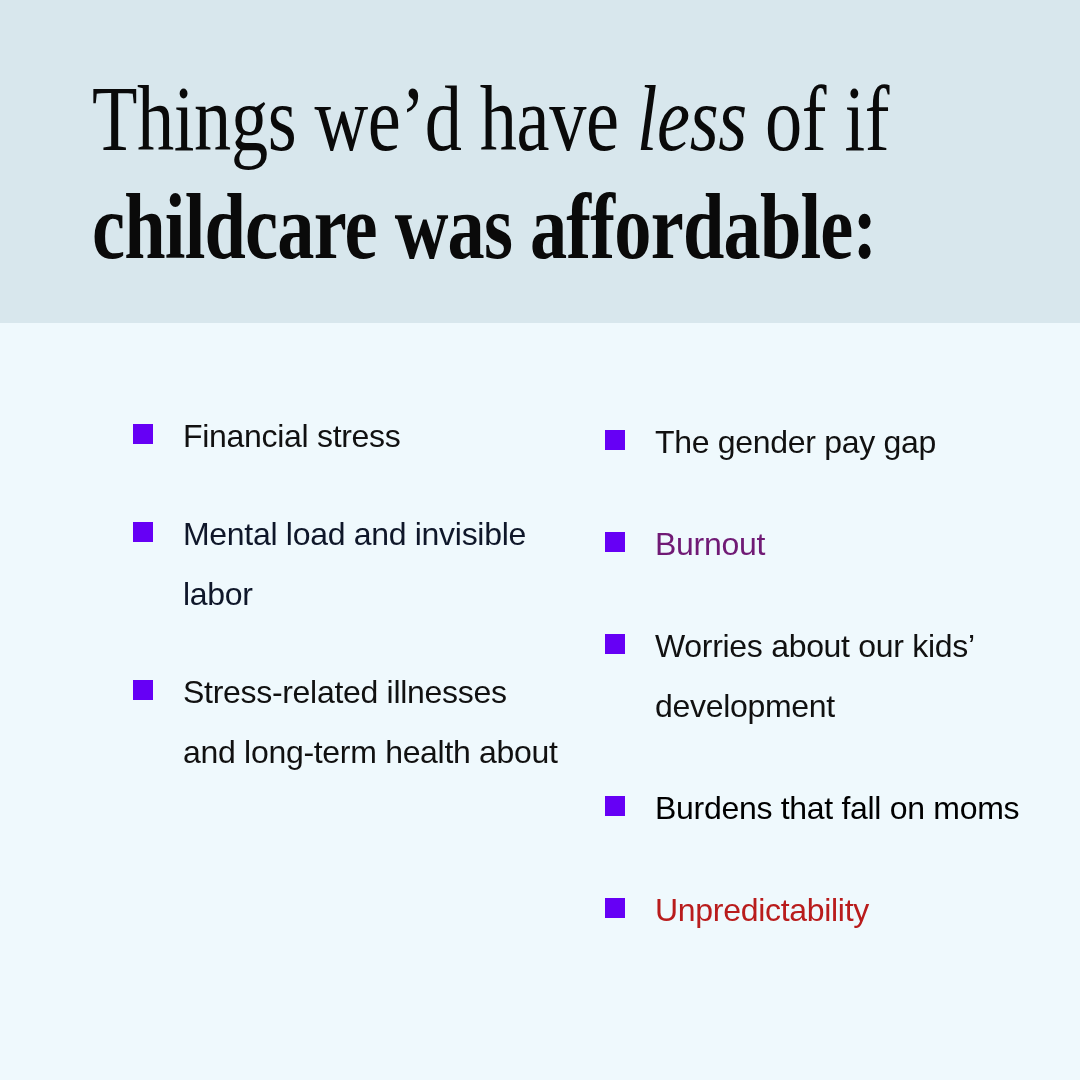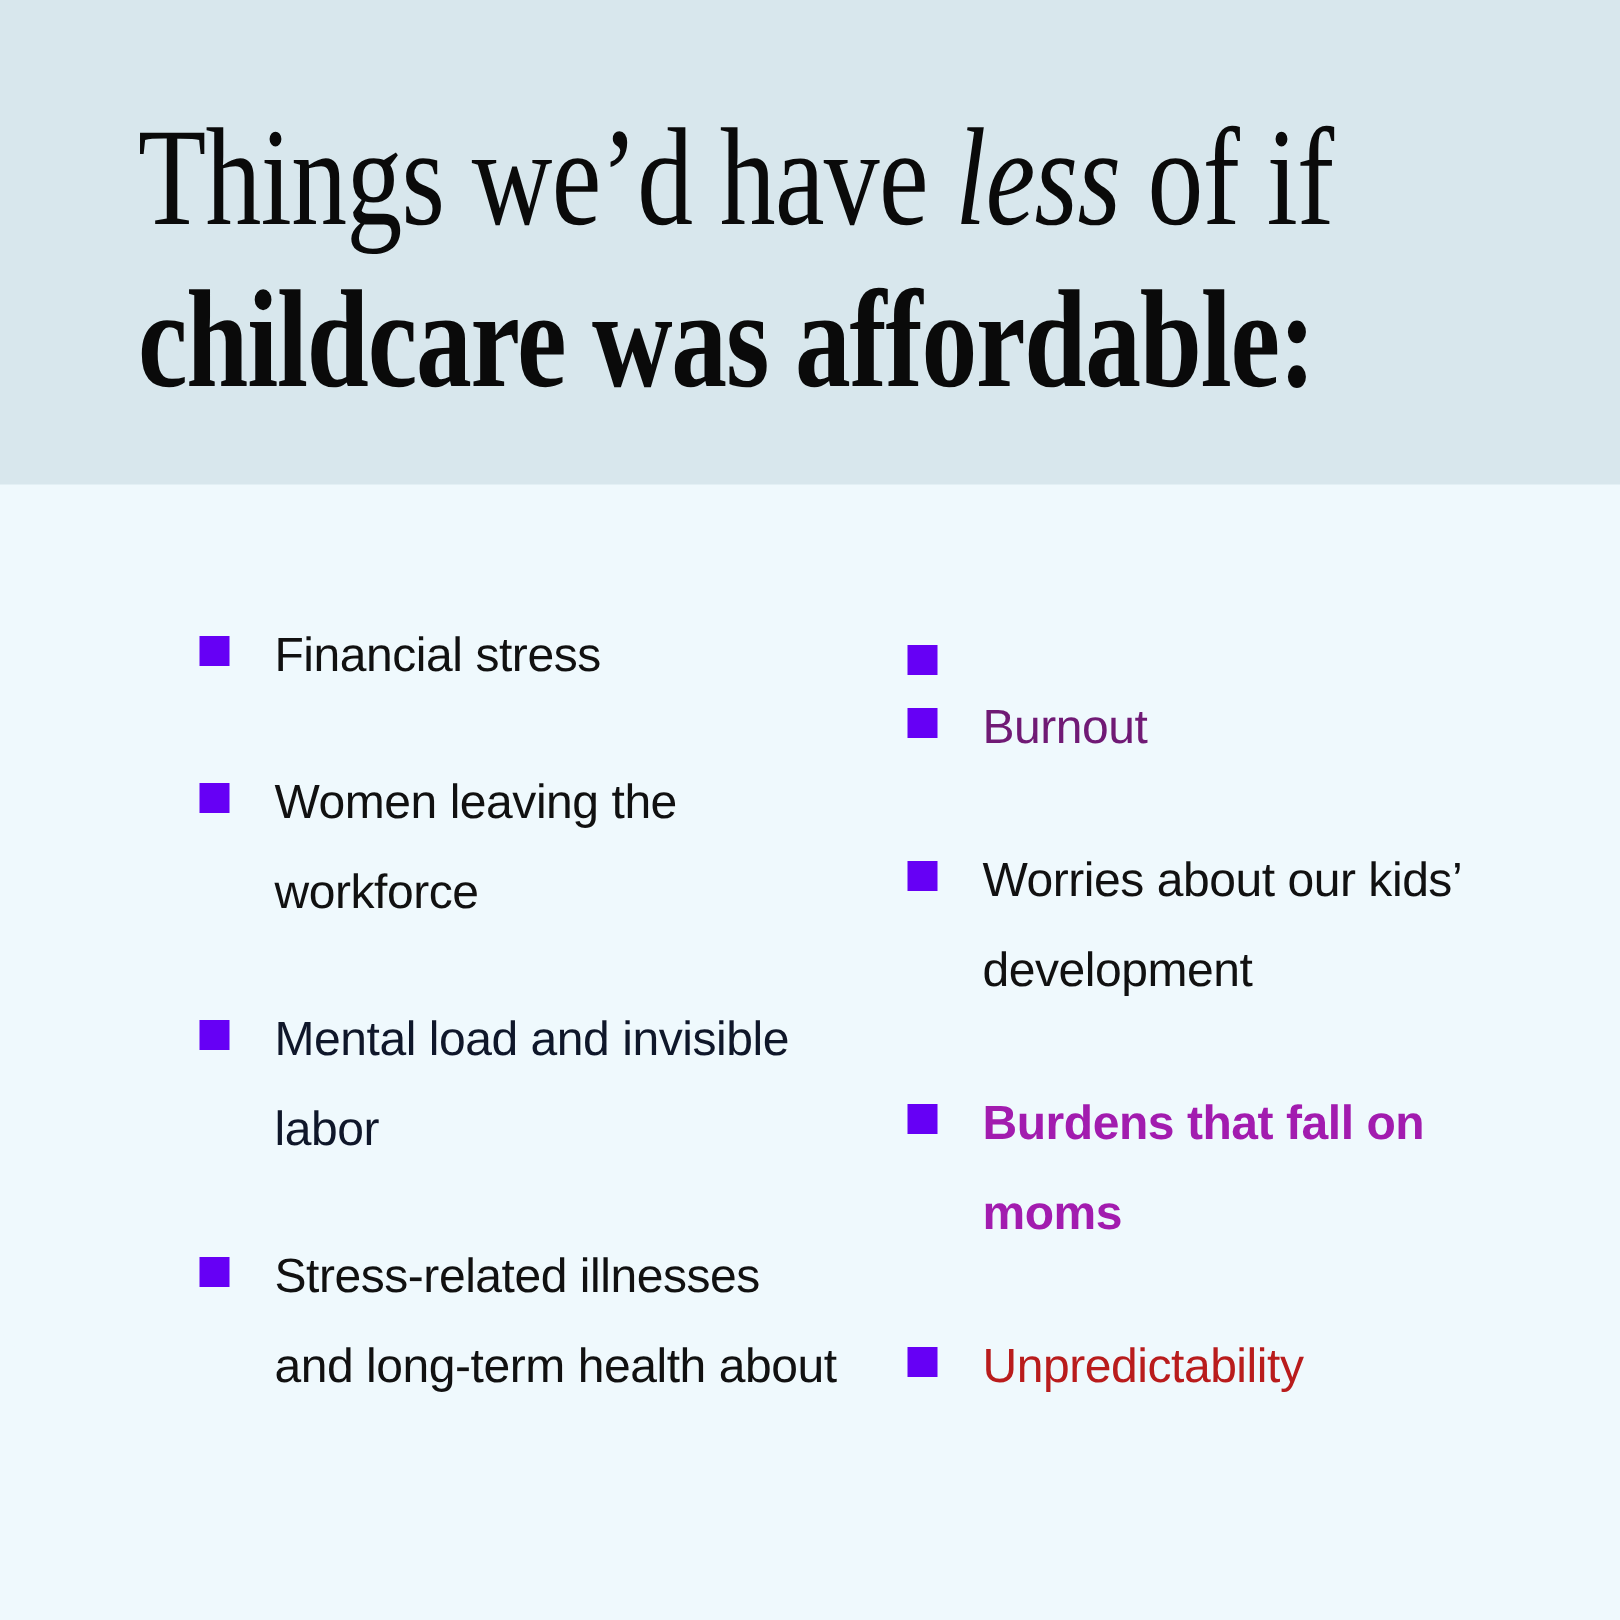--- a/index.html
+++ b/index.html
@@ -136,47 +136,44 @@
 
   <div id="lists">
 
     <ul class="column" id="column-left">
       <li class="list-item">
         <span class="bullet" style="background: rgb(102, 0, 245);"></span>
         <span class="item-label" style="color: rgb(17, 17, 17);">Financial stress</span>
       </li>
       <li class="list-item">
         <span class="bullet" style="background: rgb(102, 0, 245);"></span>
-        <span class="item-label" style="color: rgb(17, 17, 17);">Women leaving the workforce</span>
-      </li>
-      <li class="list-item">
-        <span class="bullet" style="background: rgb(102, 0, 245);"></span>
         <span class="item-label" style="color: #0f172a;">Mental load and invisible labor</span>
       </li>
       <li class="list-item">
         <span class="bullet" style="background: rgb(102, 0, 245);"></span>
         <span class="item-label" style="color: rgb(17, 17, 17);">Stress-related illnesses and long-term health about</span>
       </li>
     </ul>
 
     <ul class="column" id="column-right">
       <li class="list-item">
         <span class="bullet" style="background: rgb(102, 0, 245);"></span>
+        <span class="item-label" style="color: rgb(17, 17, 17);">The gender pay gap</span>
       </li>
       <li class="list-item">
         <span class="bullet" style="background: rgb(102, 0, 245);"></span>
         <span class="item-label" style="color: #701a75;">Burnout</span>
       </li>
       <li class="list-item">
         <span class="bullet" style="background: rgb(102, 0, 245);"></span>
         <span class="item-label" style="color: rgb(17, 17, 17);">Worries about our kids’ development</span>
       </li>
       <li class="list-item">
         <span class="bullet" style="background: rgb(102, 0, 245);"></span>
-        <span class="item-label" style="color: #a21caf; font-weight: bold;">Burdens that fall on moms</span>
+        <span class="item-label" style="color: #000000;">Burdens that fall on moms</span>
       </li>
       <li class="list-item">
         <span class="bullet" style="background: rgb(102, 0, 245);"></span>
         <span class="item-label" style="color: #b91c1c;">Unpredictability</span>
       </li>
     </ul>
 
   </div>
 </div>
 

